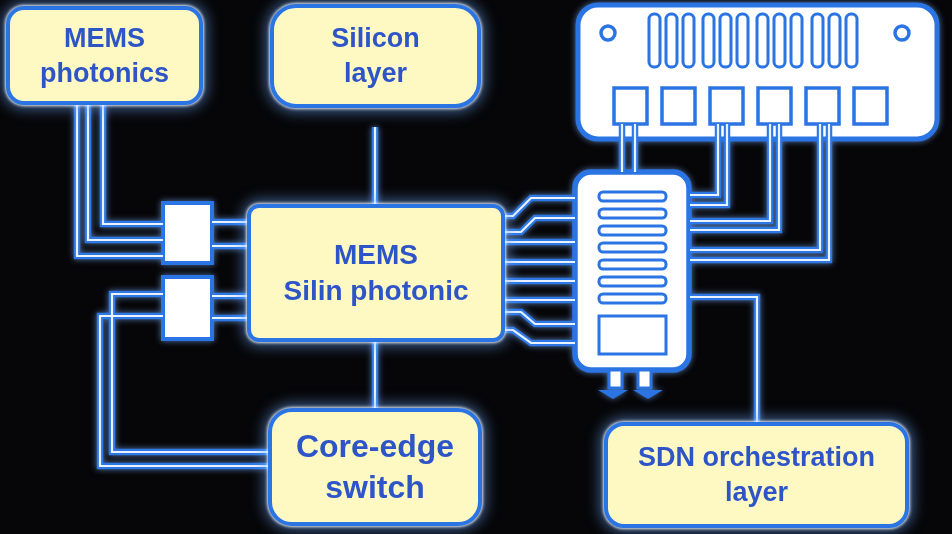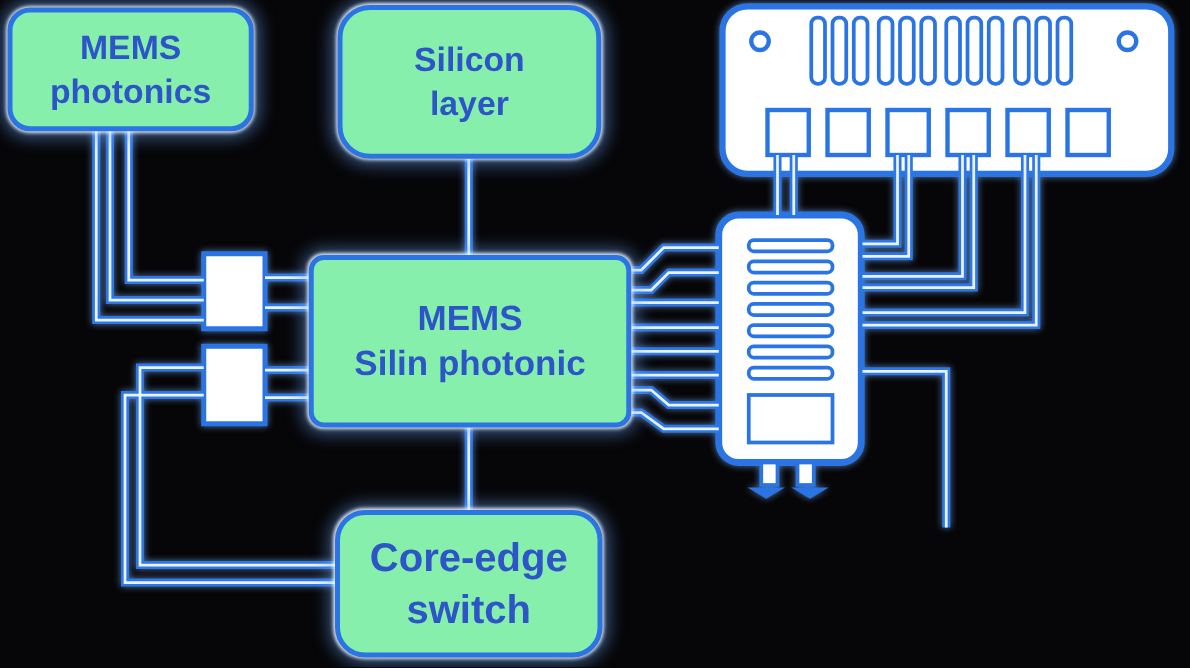--- a/index.html
+++ b/index.html
@@ -17,28 +17,28 @@
   .port       { fill:#ffffff; stroke:#2b74e3; stroke-width:3.5; }
   .bar        { fill:#ffffff; stroke:#2b74e3; stroke-width:3; }
   .connector  { fill:#ffffff; stroke:#2b74e3; stroke-width:4; }
   .leg        { fill:#ffffff; stroke:#2b74e3; stroke-width:3; }
   .foot       { fill:#2b74e3; stroke:none; }
   .wire-outer { stroke:#2e78e6; stroke-width:6.5; fill:none; }
   .wire-core  { stroke:#e9f2ff; stroke-width:2.2; fill:none; }
 
   .label-box {
     position:absolute; box-sizing:border-box;
-    background:#86efac; border:4px solid #2b74e3;
+    background:#fef9c3; border:4px solid #2b74e3;
     display:flex; flex-direction:column; justify-content:center;
     text-align:center; color:#2e55c8; font-weight:bold; line-height:1.28;
     box-shadow: 0 0 3px 1px rgba(255,255,255,.85), 0 0 14px 4px rgba(110,170,255,.55);
   }
   .label-box span { display:block; }
   .pos-mems-component { left:6px;   top:6px;   width:197px; height:99px;  border-radius:18px; font-size:27px; }
-  .pos-silicon-module { left:270px; top:4px;   width:211px; height:123px; border-radius:26px; font-size:27px; }
+  .pos-silicon-module { left:270px; top:4px;   width:211px; height:104px; border-radius:26px; font-size:27px; }
   .pos-mems-silin     { left:247px; top:204px; width:258px; height:138px; border-radius:12px; font-size:28px; }
   .pos-core-edge      { left:268px; top:408px; width:214px; height:118px; border-radius:24px; font-size:32px; }
   .pos-sdn            { left:604px; top:422px; width:305px; height:106px; border-radius:20px; font-size:27px; }
 </style>
 </head>
 <body>
 
 <div id="stage">
 
   <svg id="wire-canvas" width="952" height="534" viewBox="0 0 952 534">
@@ -141,14 +141,18 @@
   <div class="label-box pos-mems-silin">
     <span>MEMS</span>
     <span>Silin photonic</span>
   </div>
 
   <div class="label-box pos-core-edge">
     <span>Core-edge</span>
     <span>switch</span>
   </div>
 
+  <div class="label-box pos-sdn">
+    <span>SDN orchestration</span>
+    <span>layer</span>
+  </div>
 
 </div>
 
 </body></html>

